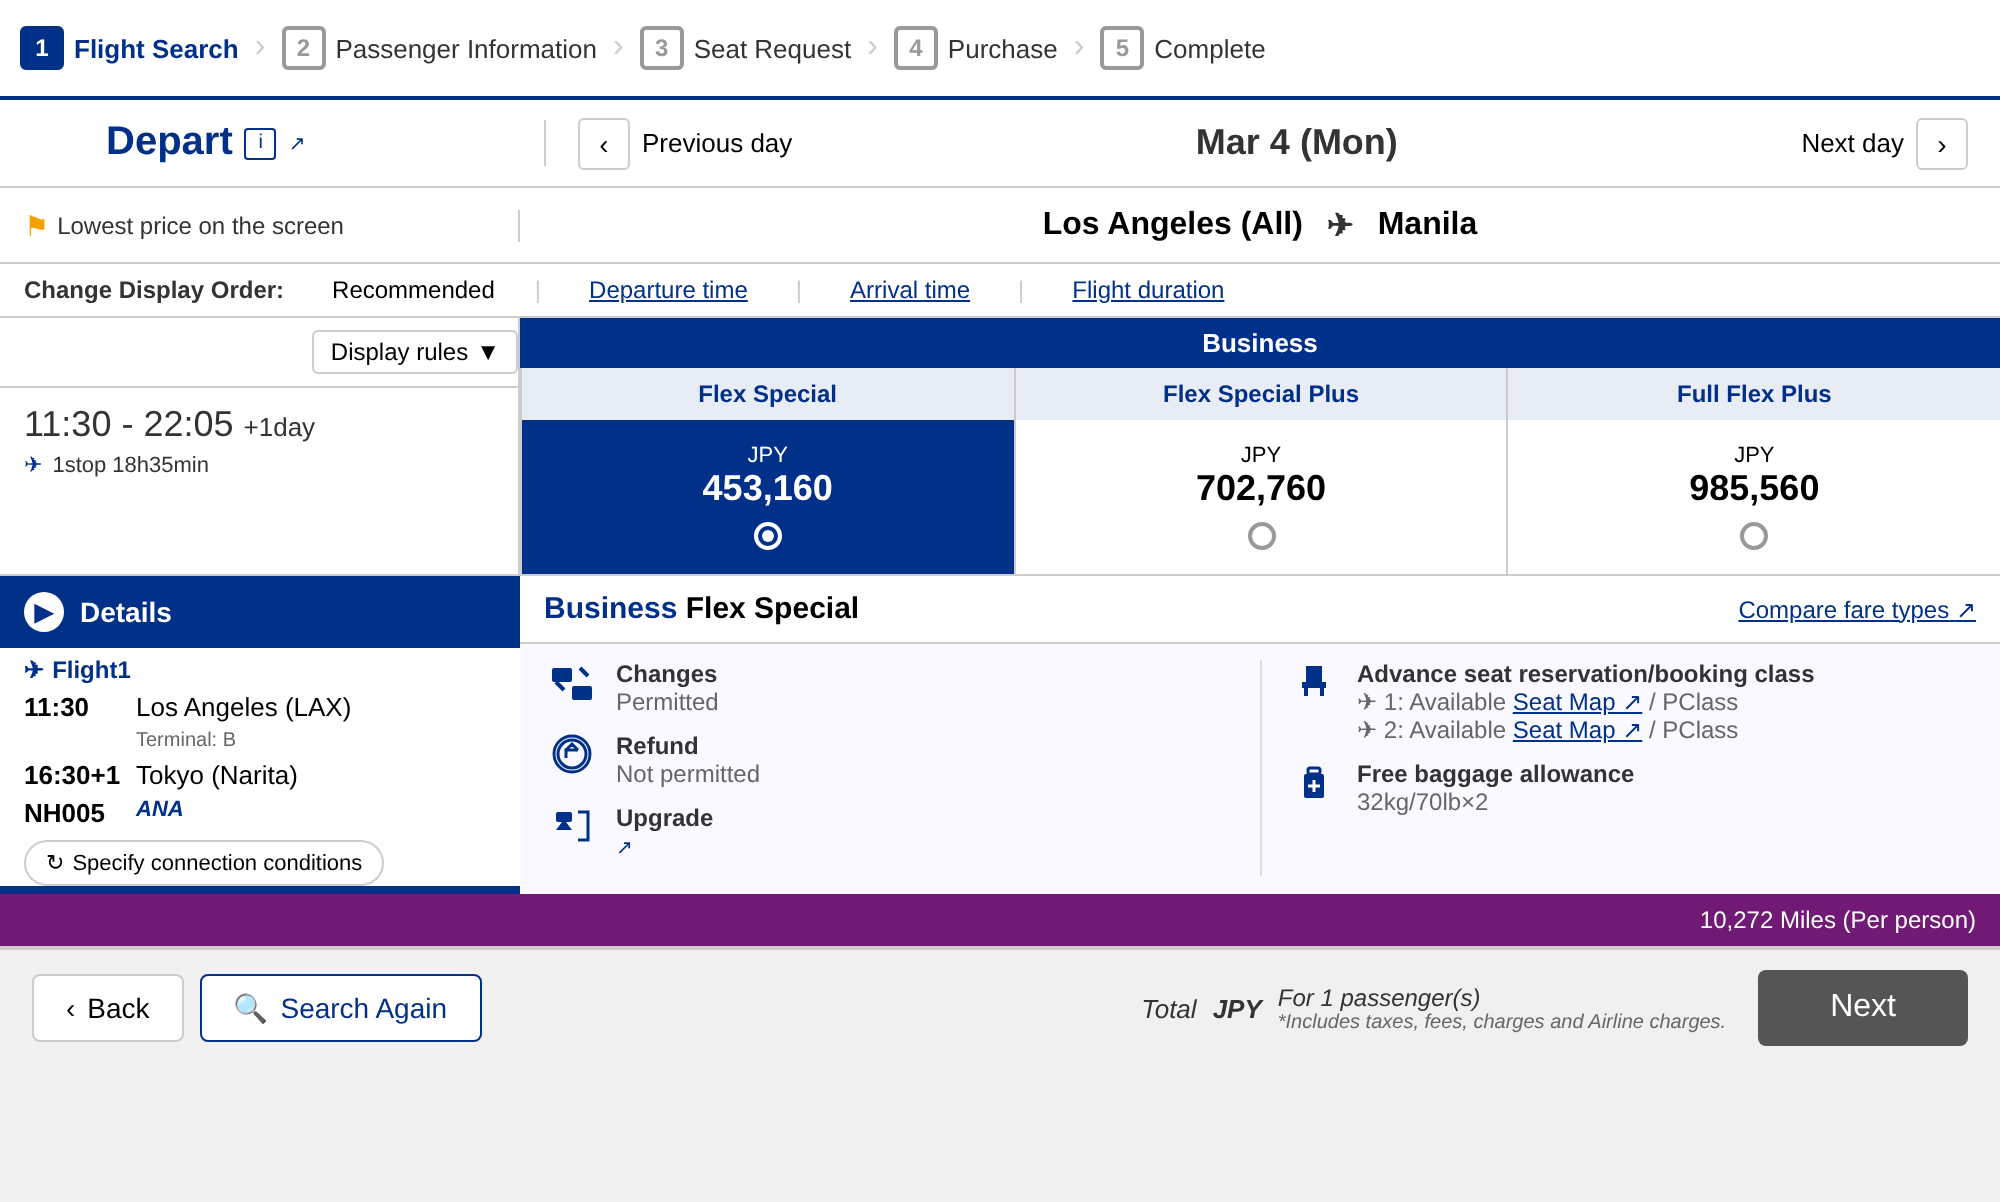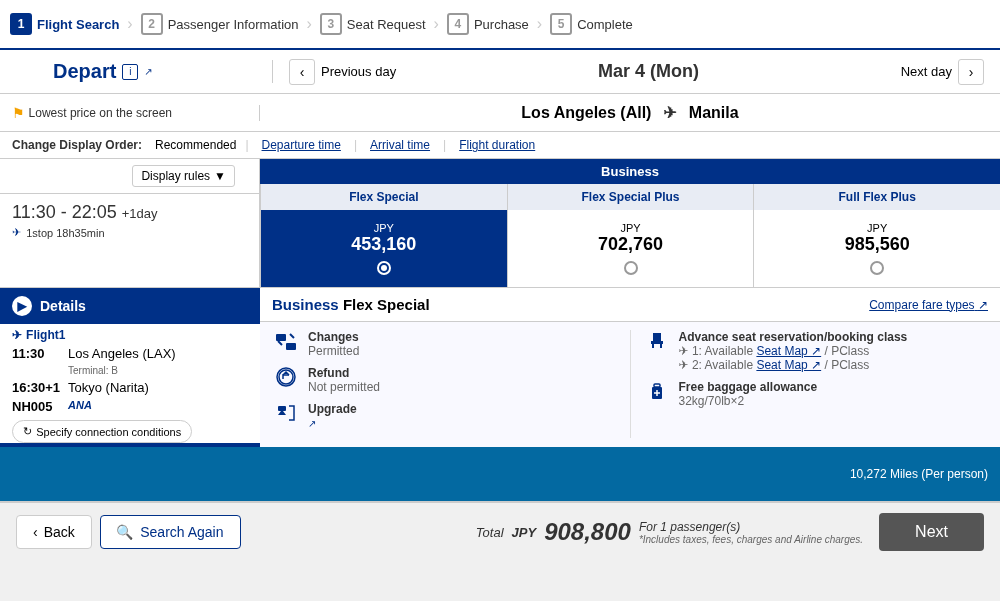--- a/index.html
+++ b/index.html
@@ -108,39 +108,39 @@
     }
     .plane-icon { color: #333; }
 
     
     .sort-row {
       display: flex;
       align-items: center;
       padding: 6px 12px;
       border-bottom: 1px solid #ccc;
       font-size: 12px;
-      gap: 9px;
+      gap: 20px;
     }
     .sort-label { font-weight: bold; color: #333; margin-right: 4px; }
     .sort-link { color: #003087; text-decoration: underline; cursor: pointer; margin: 0 4px; }
     .sort-sep { color: #ccc; }
 
     
     .fare-grid-container {
       display: flex;
     }
     .flight-info-col {
       width: 260px;
       border-right: 1px solid #ccc;
       flex-shrink: 0;
     }
     .display-rules-row {
       display: flex;
       align-items: center;
-      padding: 6px 24px;
+      padding: 6px 0;
       border-bottom: 1px solid #ccc;
       justify-content: flex-end;
     }
     .display-rules-btn {
       background: #fff;
       border: 1px solid #ccc;
       border-radius: 3px;
       padding: 3px 8px;
       cursor: pointer;
       font-size: 12px;
@@ -322,24 +322,24 @@
       flex-shrink: 0;
       display: flex; align-items: center; justify-content: center;
     }
     .detail-text { font-size: 12px; }
     .detail-title { font-weight: bold; color: #333; }
     .detail-sub { color: #666; }
     .detail-link { color: #003087; text-decoration: underline; cursor: pointer; }
 
     
     .miles-bar {
-      background: #0369a1;
+      background: #701a75;
       color: #fff;
       text-align: right;
-      padding: 20px 12px;
+      padding: 6px 12px;
       font-size: 12px;
     }
 
     
     .bottom-bar {
       background: #f0f0f0;
       border-top: 2px solid #ccc;
       display: flex;
       align-items: center;
       padding: 10px 16px;
@@ -656,21 +656,20 @@
     <button class="search-again-btn">
       <span>🔍</span>
       <span>Search Again</span>
     </button>
   </div>
 
   <div class="right-section">
     <div class="total-section">
       <span class="total-label">Total</span>
       <span class="total-currency">JPY</span>
-      <span class="total-amount">908,800</span>
       <div>
         <span class="total-pax">For 1 passenger(s)</span>
         <span class="total-note">*Includes taxes, fees, charges and Airline charges.</span>
       </div>
     </div>
     <button class="next-btn">Next</button>
   </div>
 </div>
 
 </body></html>

